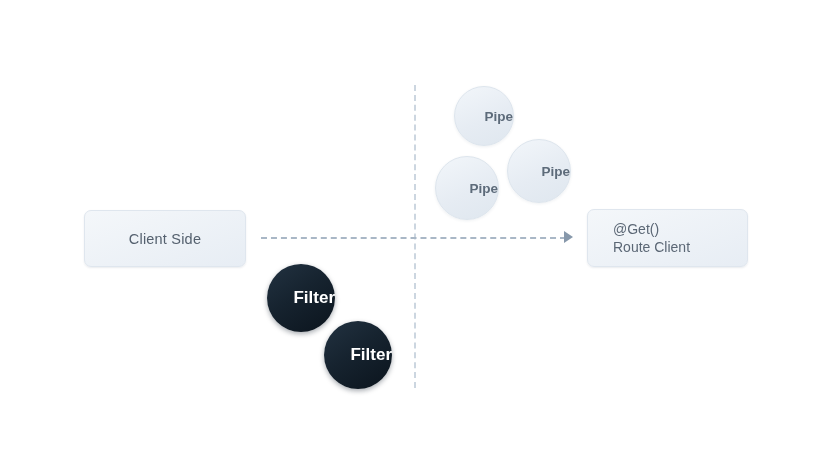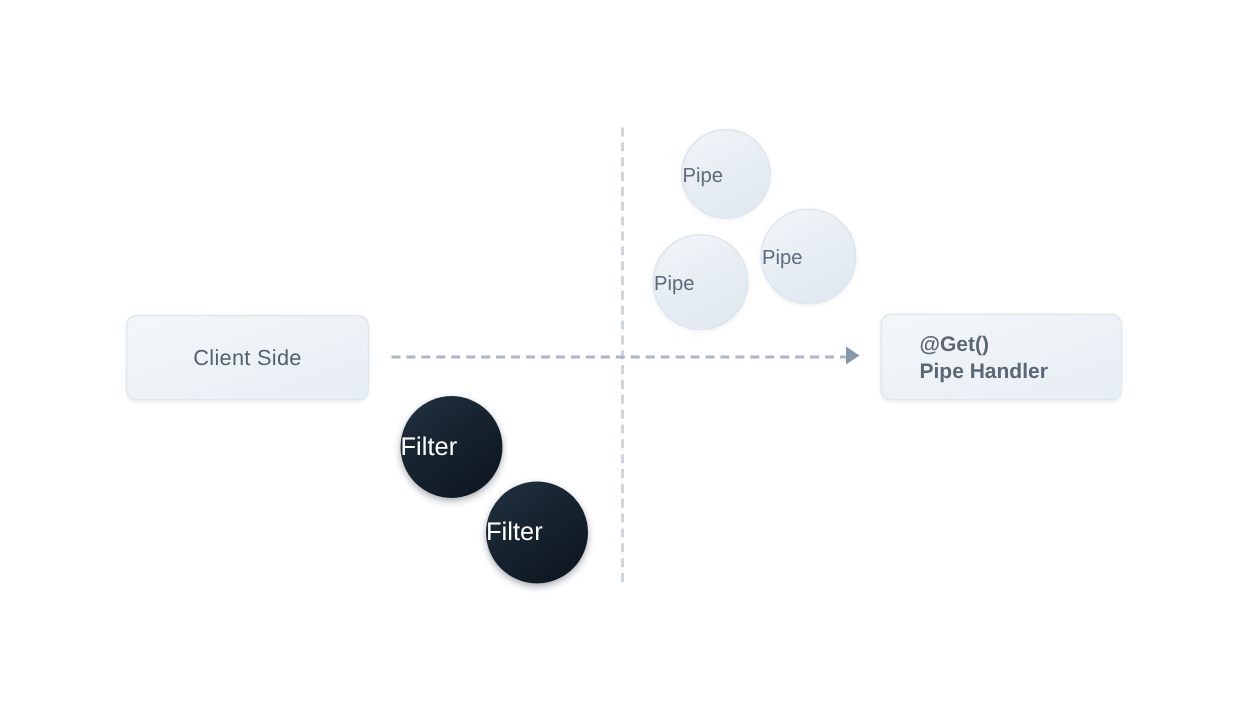--- a/index.html
+++ b/index.html
@@ -73,35 +73,36 @@
   #handler-box {
     left: 587px;
     top: 209px;
     width: 161px;
     height: 58px;
     justify-content: flex-start;
     padding-left: 25px;
   }
   #handler-box .box-text {
     font-size: 14px;
-    font-weight: bold;
+    font-weight: normal;
     color: #5b6775;
     line-height: 18px;
     text-align: left;
   }
   .box-text .line2 { display: block; }
 
   
   .circle {
     position: absolute;
     box-sizing: border-box;
     border-radius: 50%;
     display: flex;
     align-items: center;
-    justify-content: flex-start;
+    justify-content: flex-end;
+    font-weight: bold;
   }
   .pipe {
     background: linear-gradient(155deg, #f2f6fa 0%, #e6ecf3 55%, #dfe7ef 100%);
     border: 1px solid #dde5ed;
     box-shadow: 0 1px 3px rgba(40,60,90,0.08);
     color: #5d6b7a;
     font-size: 13.5px;
   }
   .filter {
     background: linear-gradient(145deg, #223241 0%, #16232f 45%, #0b141d 100%);
@@ -127,21 +128,21 @@
   <div class="h-arrow"></div>
   <div class="arrow-head"></div>
 
   <div class="node-box" id="client-box">
     <span class="box-text">Client Side</span>
   </div>
 
   <div class="node-box" id="handler-box">
     <span class="box-text">
       <span>@Get()</span>
-      <span class="line2">Pipe Handler</span>
+      <span class="line2">Route Client</span>
     </span>
   </div>
 
   <div class="circle pipe" id="pipe-1">
     <span>Pipe</span>
   </div>
   <div class="circle pipe" id="pipe-2">
     <span>Pipe</span>
   </div>
   <div class="circle pipe" id="pipe-3">

